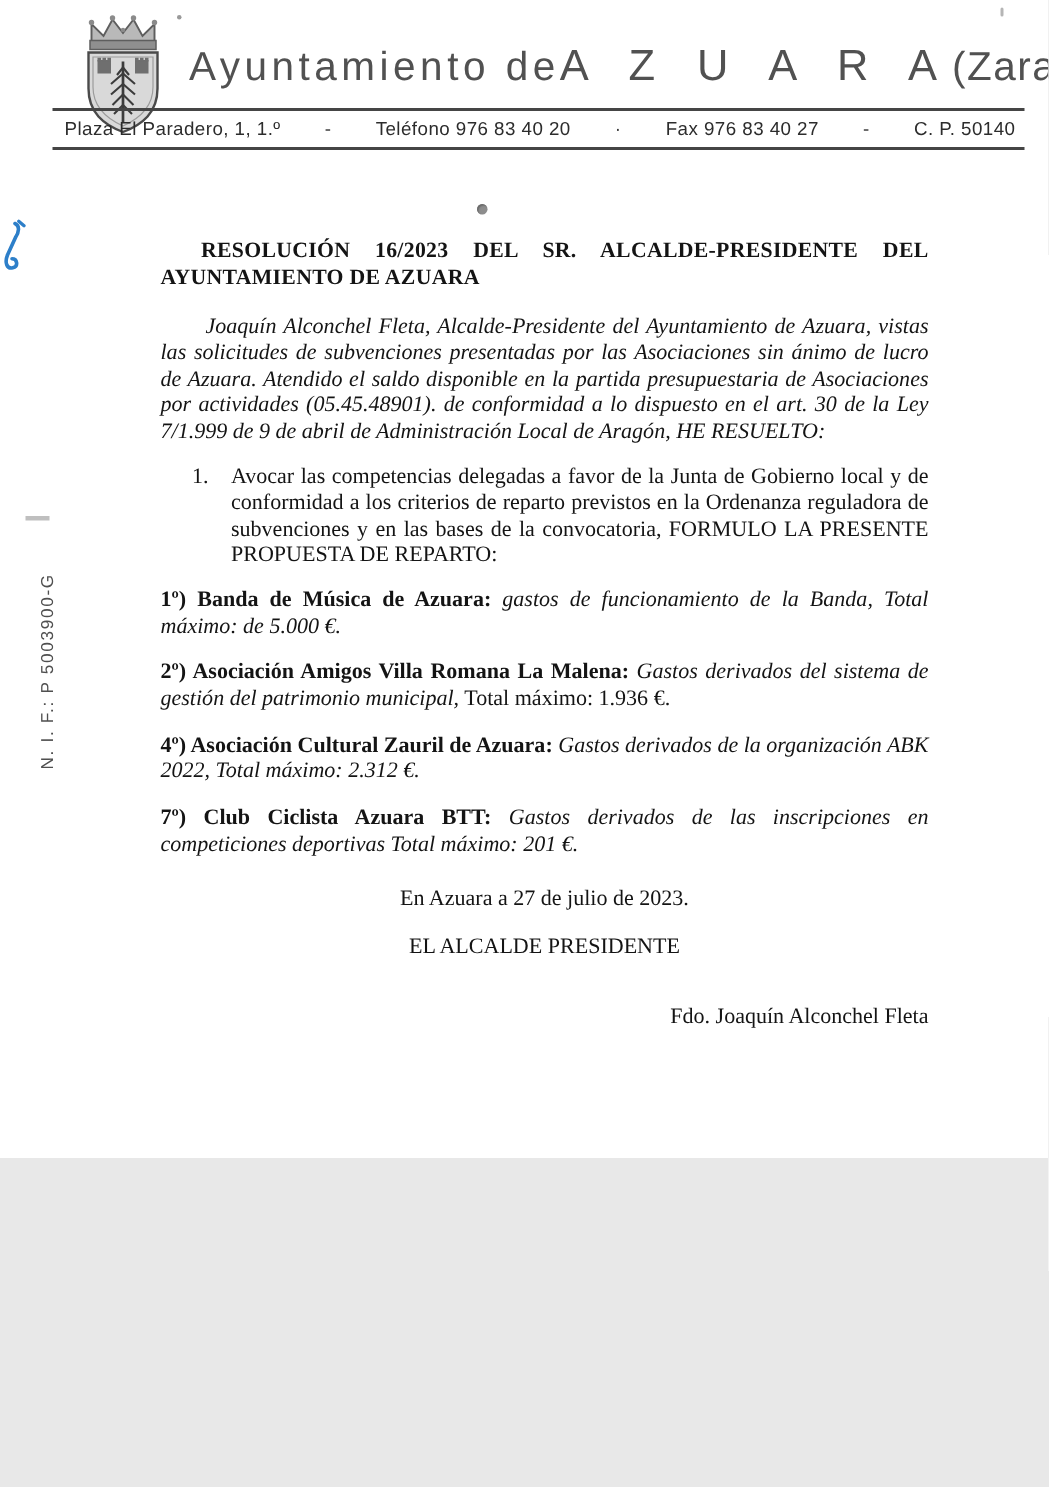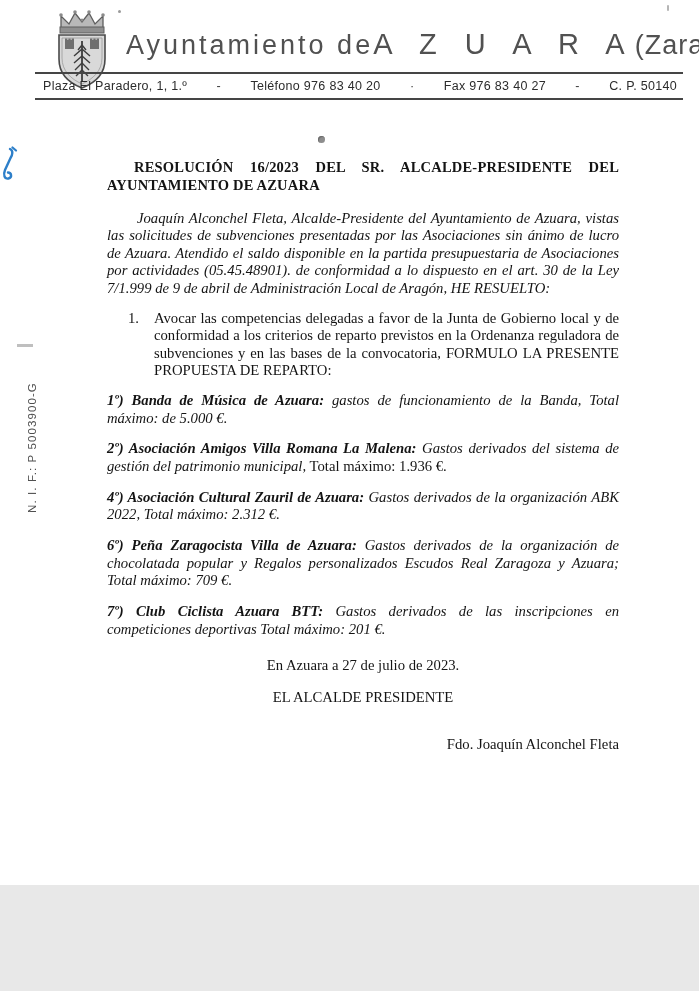--- a/index.html
+++ b/index.html
@@ -1,19 +1,19 @@
 <!DOCTYPE html>
 <html><head>
 <meta charset="utf-8">
 <style>
   html, body { margin: 0; padding: 0; background: #e8e8e8; }
   .page {
     position: relative;
     width: 699px;
-    height: 885px;
+    height: 772px;
     margin: 0 auto;
     background: #ffffff;
     overflow: hidden;
     font-family: "Liberation Serif", serif;
     color: #141414;
   }
 
   
   .coat-of-arms { position: absolute; left: 47px; top: 7px; }
   .org-line {
@@ -62,21 +62,21 @@
     font-size: 14.5px; line-height: 17.8px; font-weight: bold;
     margin: 0 0 15px; text-indent: 27px; text-align: justify; letter-spacing: 0.2px;
   }
   .intro { font-style: italic; text-indent: 30px; margin: 0 0 12px; }
 
   .resolution { display: flex; margin: 0 0 12px; }
   .res-num { flex: 0 0 26px; margin-left: 21px; }
   .res-text { flex: 1; margin: 0; text-align: justify; }
 
   .alloc { margin: 0 0 13.2px; }
-  .alloc-lead { font-weight: bold; font-style: italic; }
+  .alloc-lead { font-weight: bold; }
   .alloc-italic { font-style: italic; }
 
   .total-par { font-weight: bold; font-style: italic; text-indent: 46px; margin: 15px 0 0; }
   .date-line { text-align: center; text-indent: 0; margin: 19px 0 0; }
   .sig-role  { text-align: center; text-indent: 0; margin: 14px 0 0; }
   .sig-name  { text-align: right; text-indent: 0; margin: 30px 0 0; }
 </style>
 </head>
 <body>
 
@@ -161,25 +161,20 @@
     </p>
 
 
     <p class="alloc">
       <span class="alloc-lead">4º) Asociación Cultural Zauril de Azuara:</span>
       <span class="alloc-italic">Gastos derivados de la organización ABK 2022, Total máximo: 2.312 €.</span>
       <span></span>
     </p>
 
 
-    <p class="alloc">
-      <span class="alloc-lead">6º) Peña Zaragocista Villa de Azuara:</span>
-      <span class="alloc-italic">Gastos derivados de la organización de chocolatada popular y Regalos personalizados Escudos Real Zaragoza y Azuara; Total máximo: 709 €.</span>
-      <span></span>
-    </p>
 
     <p class="alloc">
       <span class="alloc-lead">7º) Club Ciclista Azuara BTT:</span>
       <span class="alloc-italic">Gastos derivados de las inscripciones en competiciones deportivas Total máximo: 201 €.</span>
       <span></span>
     </p>
 
 
     <p class="date-line">En Azuara a 27 de julio de 2023.</p>
 

